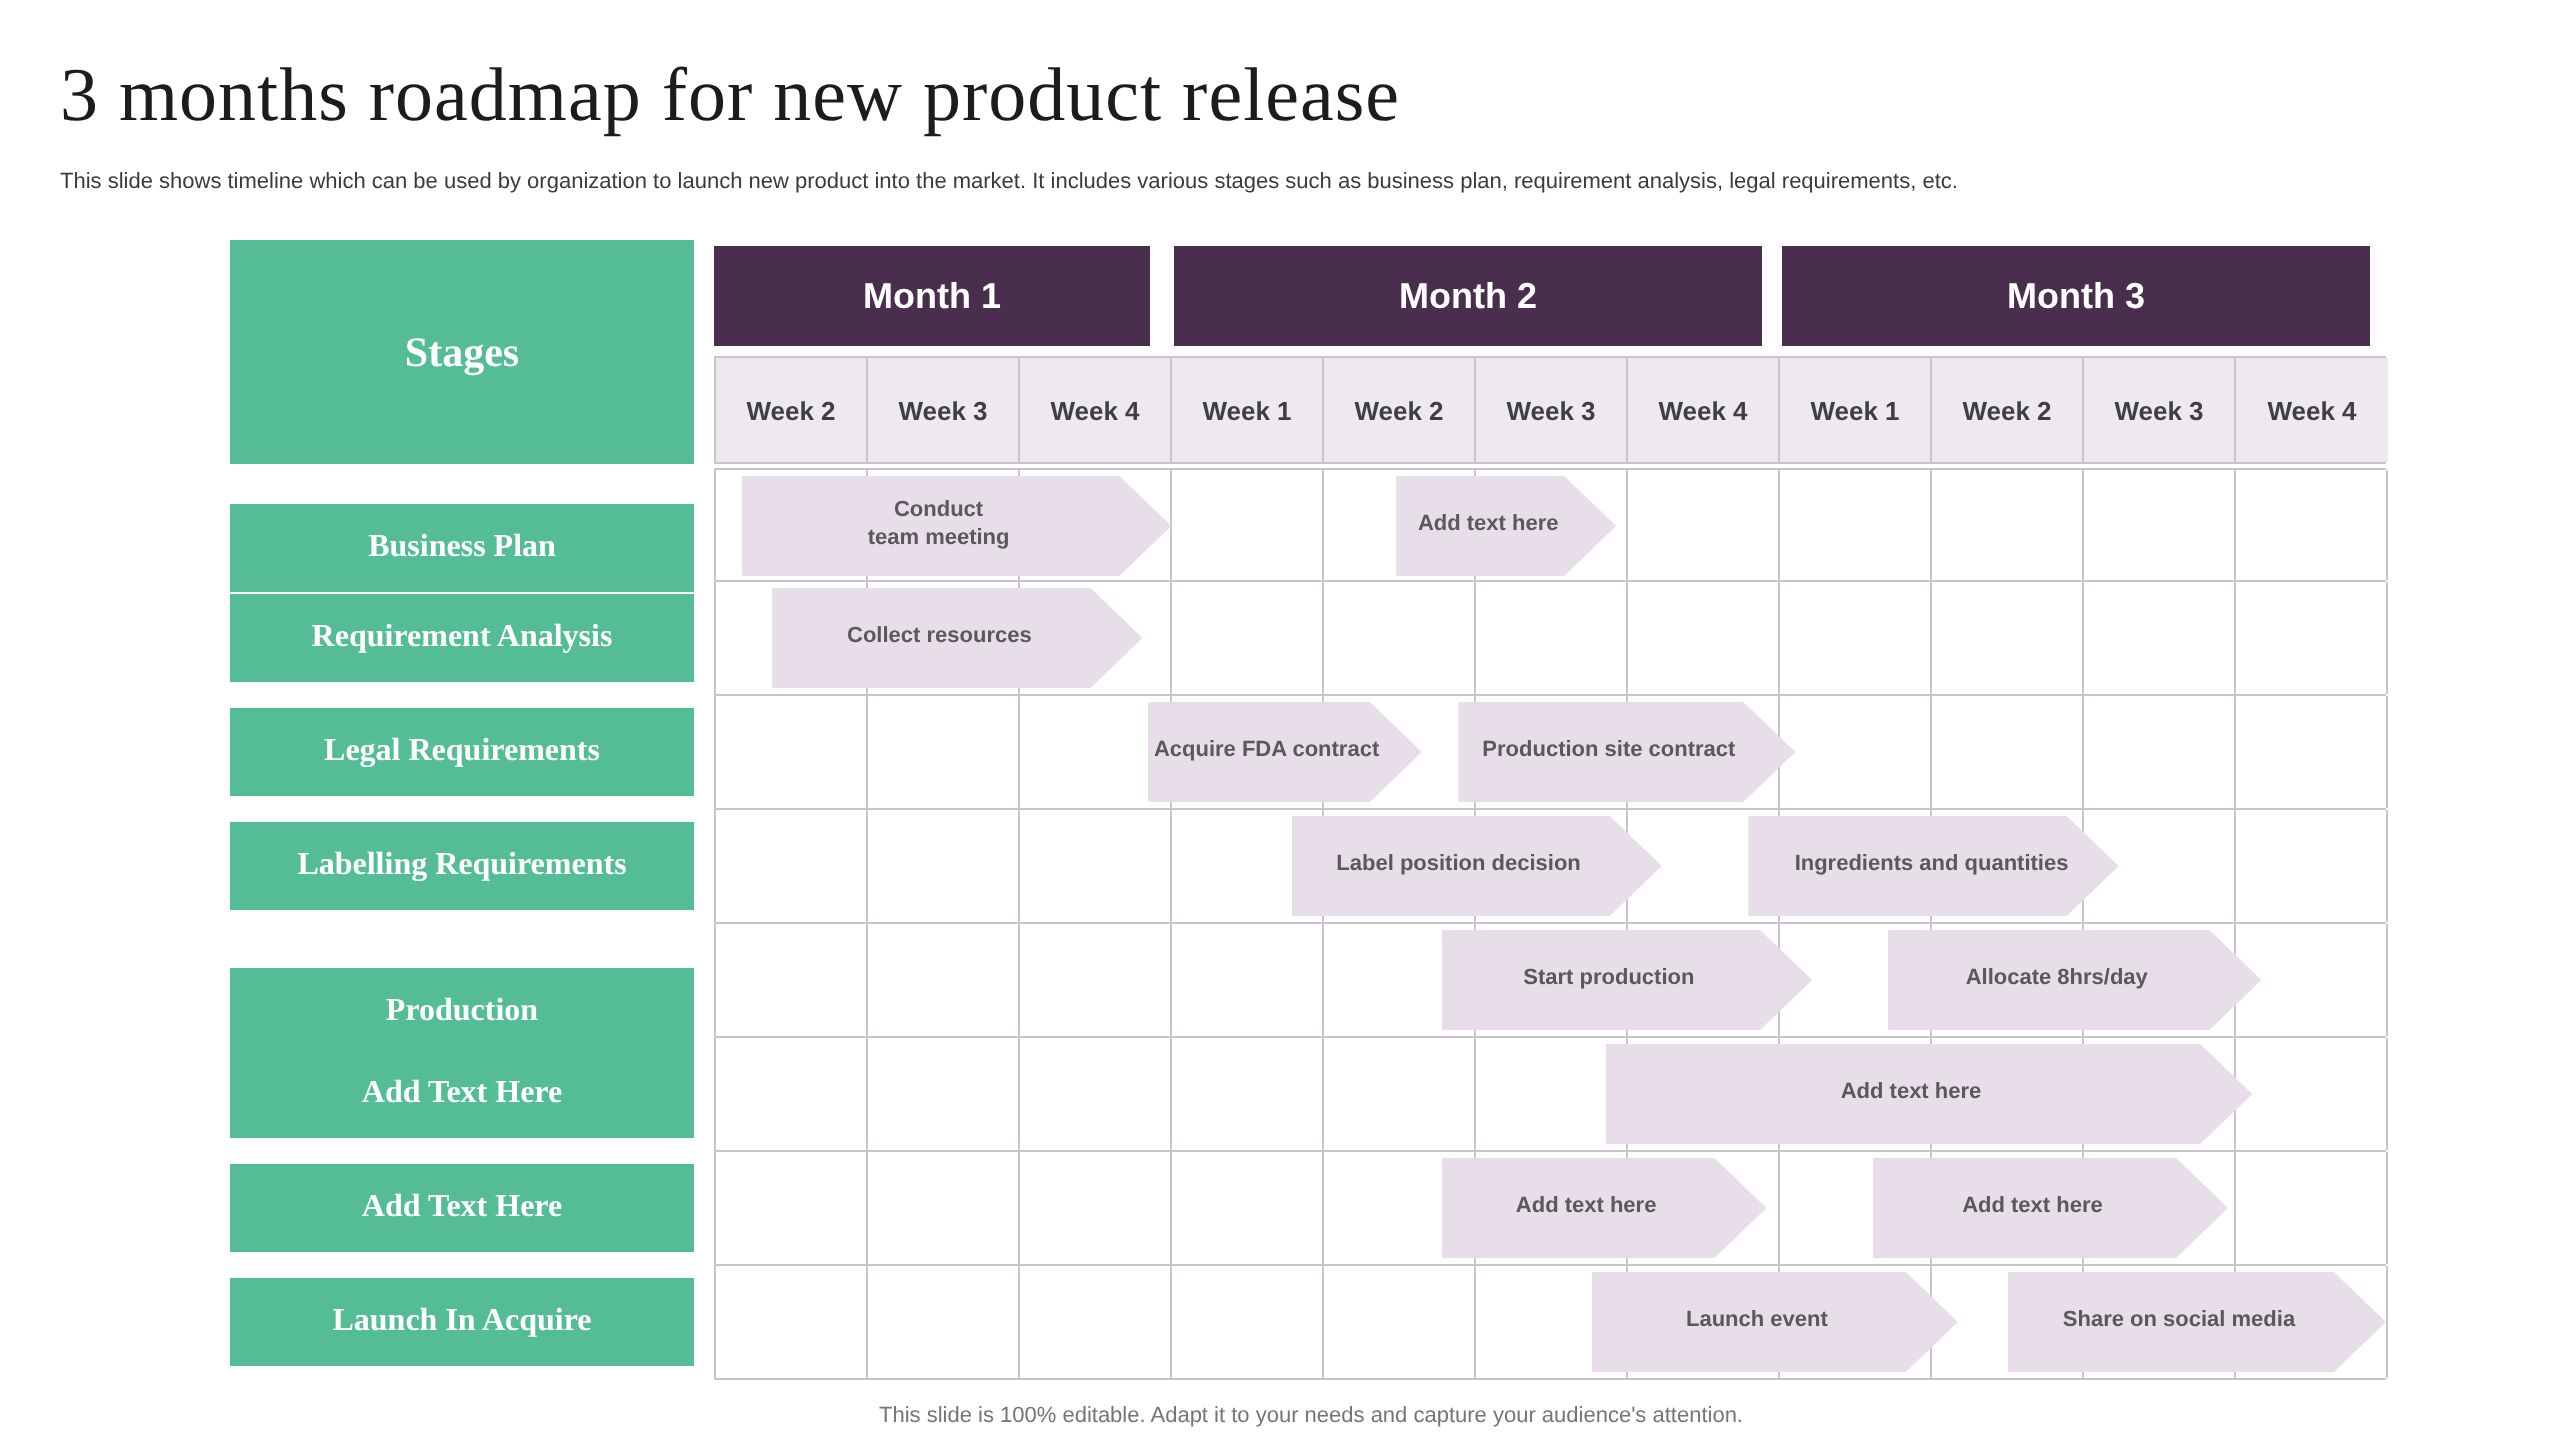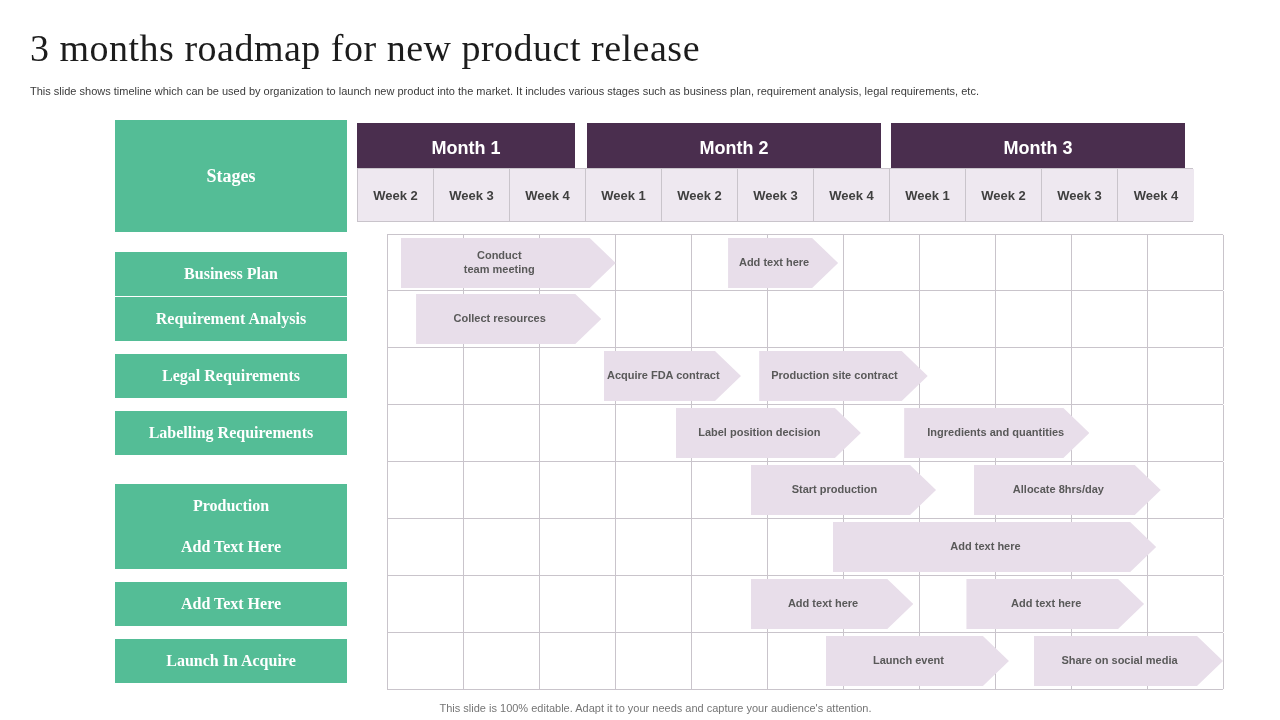--- a/index.html
+++ b/index.html
@@ -16,51 +16,51 @@
   .subtitle {
     position:absolute; left:30px; top:85px; margin:0; width:1150px;
     font-size:11px; color:var(--body-text,#3a3a3a);
   }
   
   .stages-col { position:absolute; left:115px; top:120px; width:232px; height:570px; }
   .stages-header {
     position:absolute; left:0; top:0; width:232px; height:112px;
     background:var(--accent-green,#54BD96); color:#ffffff;
     display:flex; align-items:center; justify-content:center;
-    font-family:"Liberation Serif", serif; font-weight:700; font-size:18px;
+    font-family:"Liberation Serif", serif; font-weight:700; font-size:21px;
   }
   .stage-box {
     position:absolute; left:0; width:232px; height:44px;
     background:var(--accent-green,#54BD96); color:#ffffff;
     display:flex; align-items:center; justify-content:center;
     font-family:"Liberation Serif", serif; font-weight:700; font-size:16px;
     cursor:pointer;
   }
   
   .grid { position:absolute; left:357px; top:120px; width:836px; height:570px; }
   .months-row { position:absolute; left:0; top:3px; width:836px; height:50px; }
   .month-header {
     position:absolute; top:0; height:50px;
     background:var(--header-purple,#4A2E4E); color:#ffffff;
     display:flex; align-items:center; justify-content:center;
     font-weight:700; font-size:18px;
   }
   .weeks-row {
-    position:absolute; left:0; top:48px; width:836px; height:54px;
+    position:absolute; left:0; top:58px; width:836px; height:54px;
     display:flex; border:1px solid var(--grid-line,#c9c4cb); box-sizing:border-box;
   }
   .week-cell {
     flex:none; width:76px; box-sizing:border-box;
     background:var(--week-bg,#EEE8F0);
     border-right:1px solid var(--grid-line,#c9c4cb);
     display:flex; align-items:center; justify-content:center;
     font-weight:700; font-size:13px; color:var(--week-text,#3f3f3f);
   }
   .week-cell:last-child { border-right:none; }
-  .body { position:absolute; left:0; top:114px; width:836px;margin-left:30px; }
+  .body { position:absolute; left:0; top:114px; width:836px; }
   .body-row {
     position:relative; width:836px; height:57px; box-sizing:border-box;
     display:flex;
     border-left:1px solid var(--grid-line,#c9c4cb);
     border-bottom:1px solid var(--grid-line,#c9c4cb);
   }
   .body-row:first-child { border-top:1px solid var(--grid-line,#c9c4cb); }
   .body-cell {
     flex:none; width:76px; box-sizing:border-box; background:#ffffff;
     border-right:1px solid var(--grid-line,#c9c4cb);

